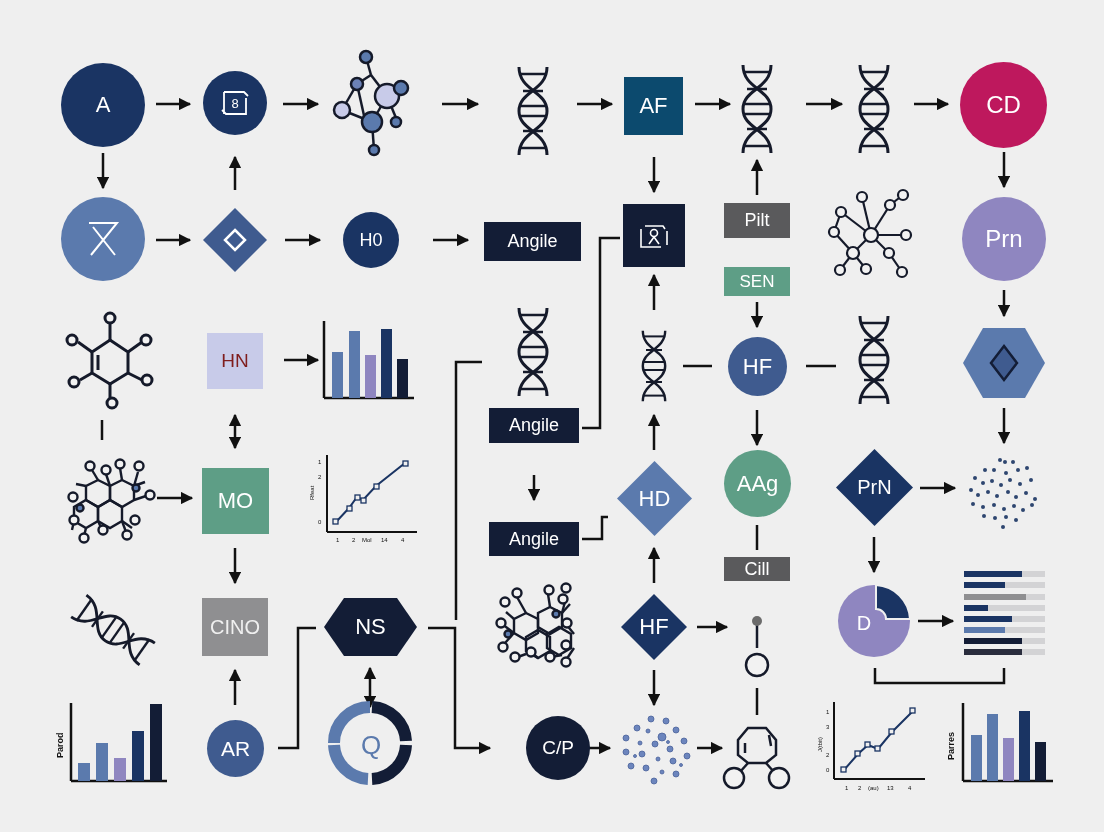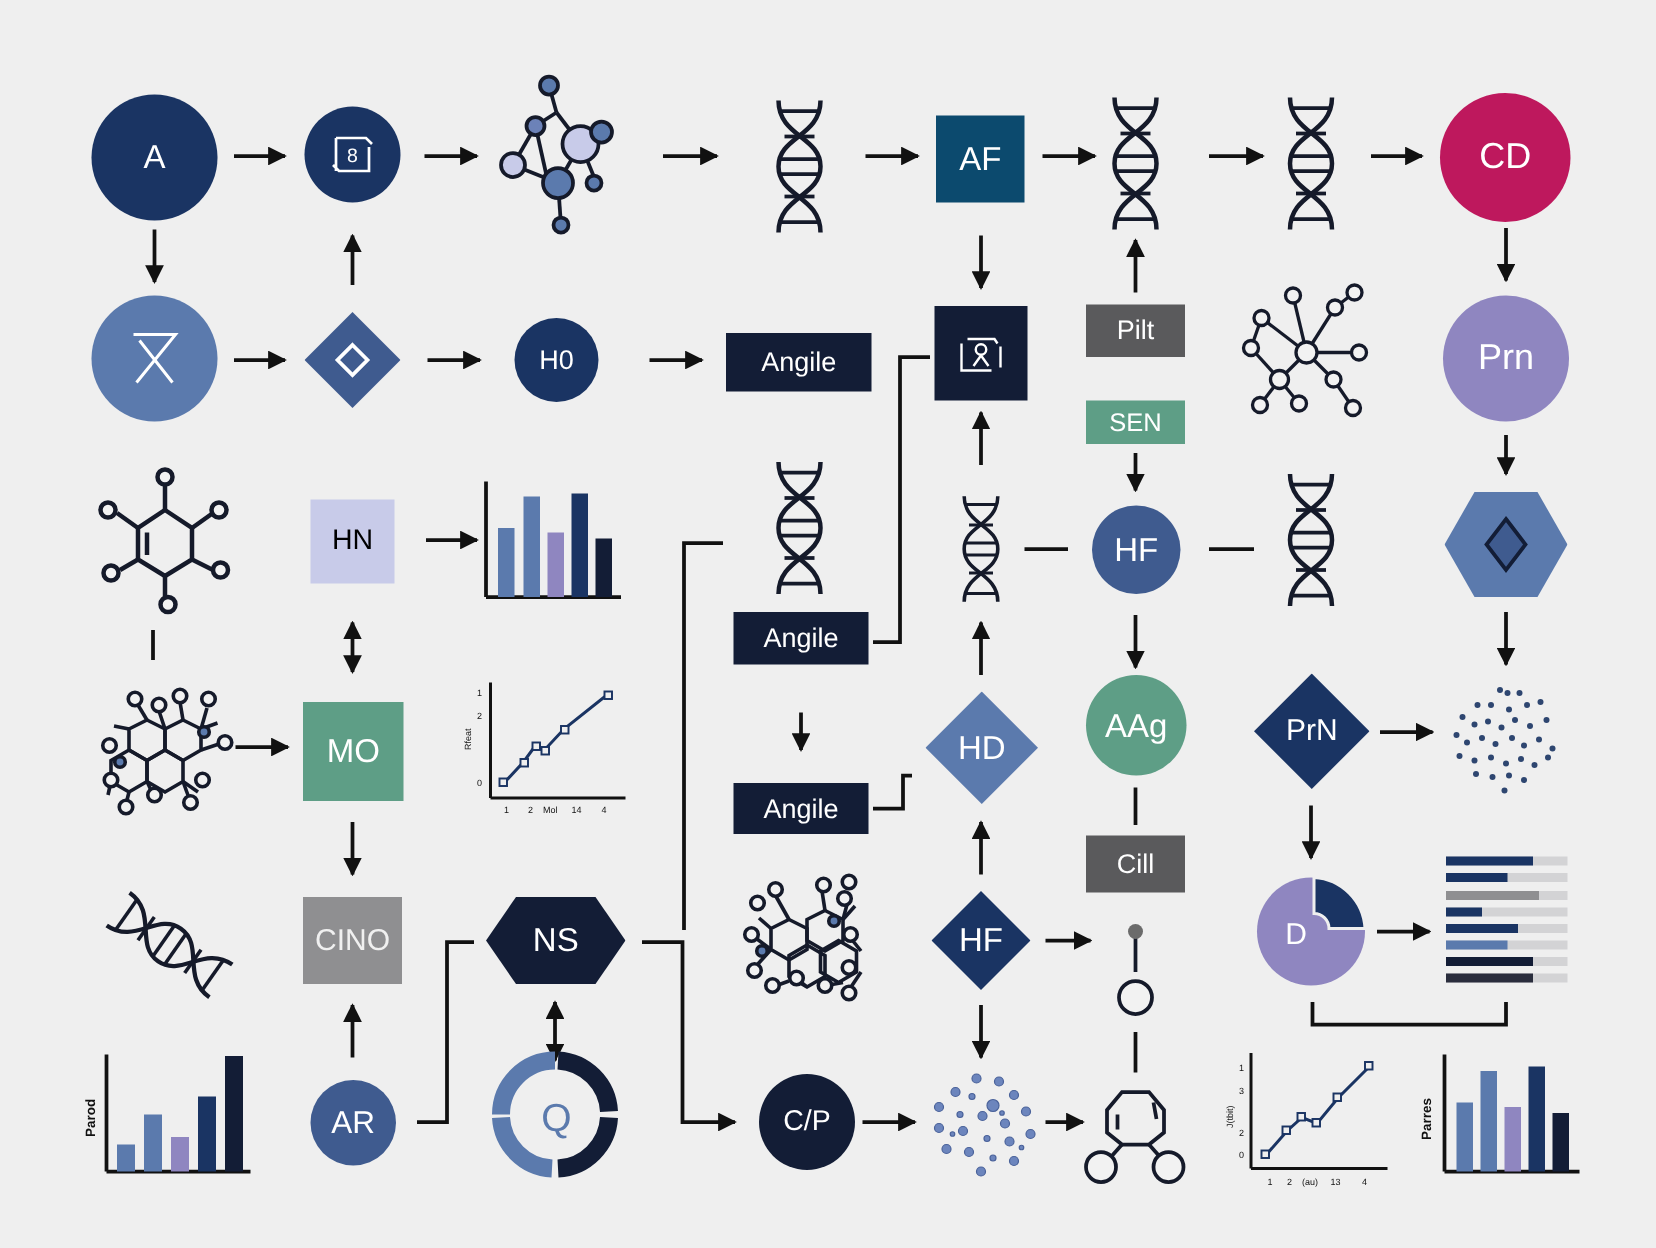--- a/index.html
+++ b/index.html
@@ -469,21 +469,21 @@
 <div class="label" style="left:724px;top:203px;width:66px;height:35px;background:#5a5a5c;">
       <span>Pilt</span>
     </div>
 <div class="label" style="left:724px;top:267px;width:66px;height:29px;background:#5e9e86;font-size:17px;">
       <span>SEN</span>
     </div>
 <div class="node circle" style="left:962px;top:197px;width:84px;height:84px;background:#8f86c0;font-size:24px;">
       <span>Prn</span>
     </div>
 
-<div class="node rect" style="left:207px;top:333px;width:56px;height:56px;background:#c8cbe9;color:#000000;font-size:19px;">
+<div class="node rect" style="left:207px;top:333px;width:56px;height:56px;background:#c8cbe9;color:#7f1d1d;font-size:19px;">
       <span>HN</span>
     </div>
 <div class="label" style="left:489px;top:408px;width:90px;height:35px;background:#131d36;">
       <span>Angile</span>
     </div>
 <div class="node circle" style="left:728px;top:337px;width:59px;height:59px;background:#3f5b8f;">
       <span>HF</span>
     </div>
 <div class="node" style="left:963px;top:328px;width:82px;height:70px;">
   <svg width="82" height="70" viewBox="0 0 82 70">
@@ -522,30 +522,30 @@
         <polygon points="20,0 73,0 93,29 73,58 20,58 0,29" fill="#131d36"></polygon>
       </svg>
   <span style="position:relative">NS</span>
 </div>
 <div class="node" style="left:621px;top:594px;width:66px;height:66px;">
   <svg width="66" height="66" viewBox="0 0 66 66" style="position:absolute;left:0;top:0">
         <polygon points="33,0 66,33 33,66 0,33" fill="#1a3463"></polygon>
       </svg>
   <span style="position:relative">HF</span>
 </div>
-<div class="label" style="left:724px;top:557px;width:66px;height:38px;background:#5a5a5c;align-items:center;">
+<div class="label" style="left:724px;top:557px;width:66px;height:24px;background:#5a5a5c;align-items:center;">
       <span>Cill</span>
     </div>
 <div class="node" style="left:846px;top:608px;width:36px;height:30px;font-size:20px;">
       <span>D</span>
     </div>
 
 <div class="node circle" style="left:207px;top:720px;width:57px;height:57px;background:#3f5b8f;font-size:21px;justify-content:center;">
       <span>AR</span>
     </div>
 <div class="node" style="left:352px;top:726px;width:38px;height:38px;color:#5b7aad;font-size:26px;">
       <span>Q</span>
     </div>
-<div class="node circle" style="left:506px;top:716px;width:64px;height:64px;background:#131d36;font-size:19px;text-align:center;">
+<div class="node circle" style="left:526px;top:716px;width:64px;height:64px;background:#131d36;font-size:19px;text-align:center;">
       <span>C/P</span>
     </div>
 
 </div>
 
 </body></html>

